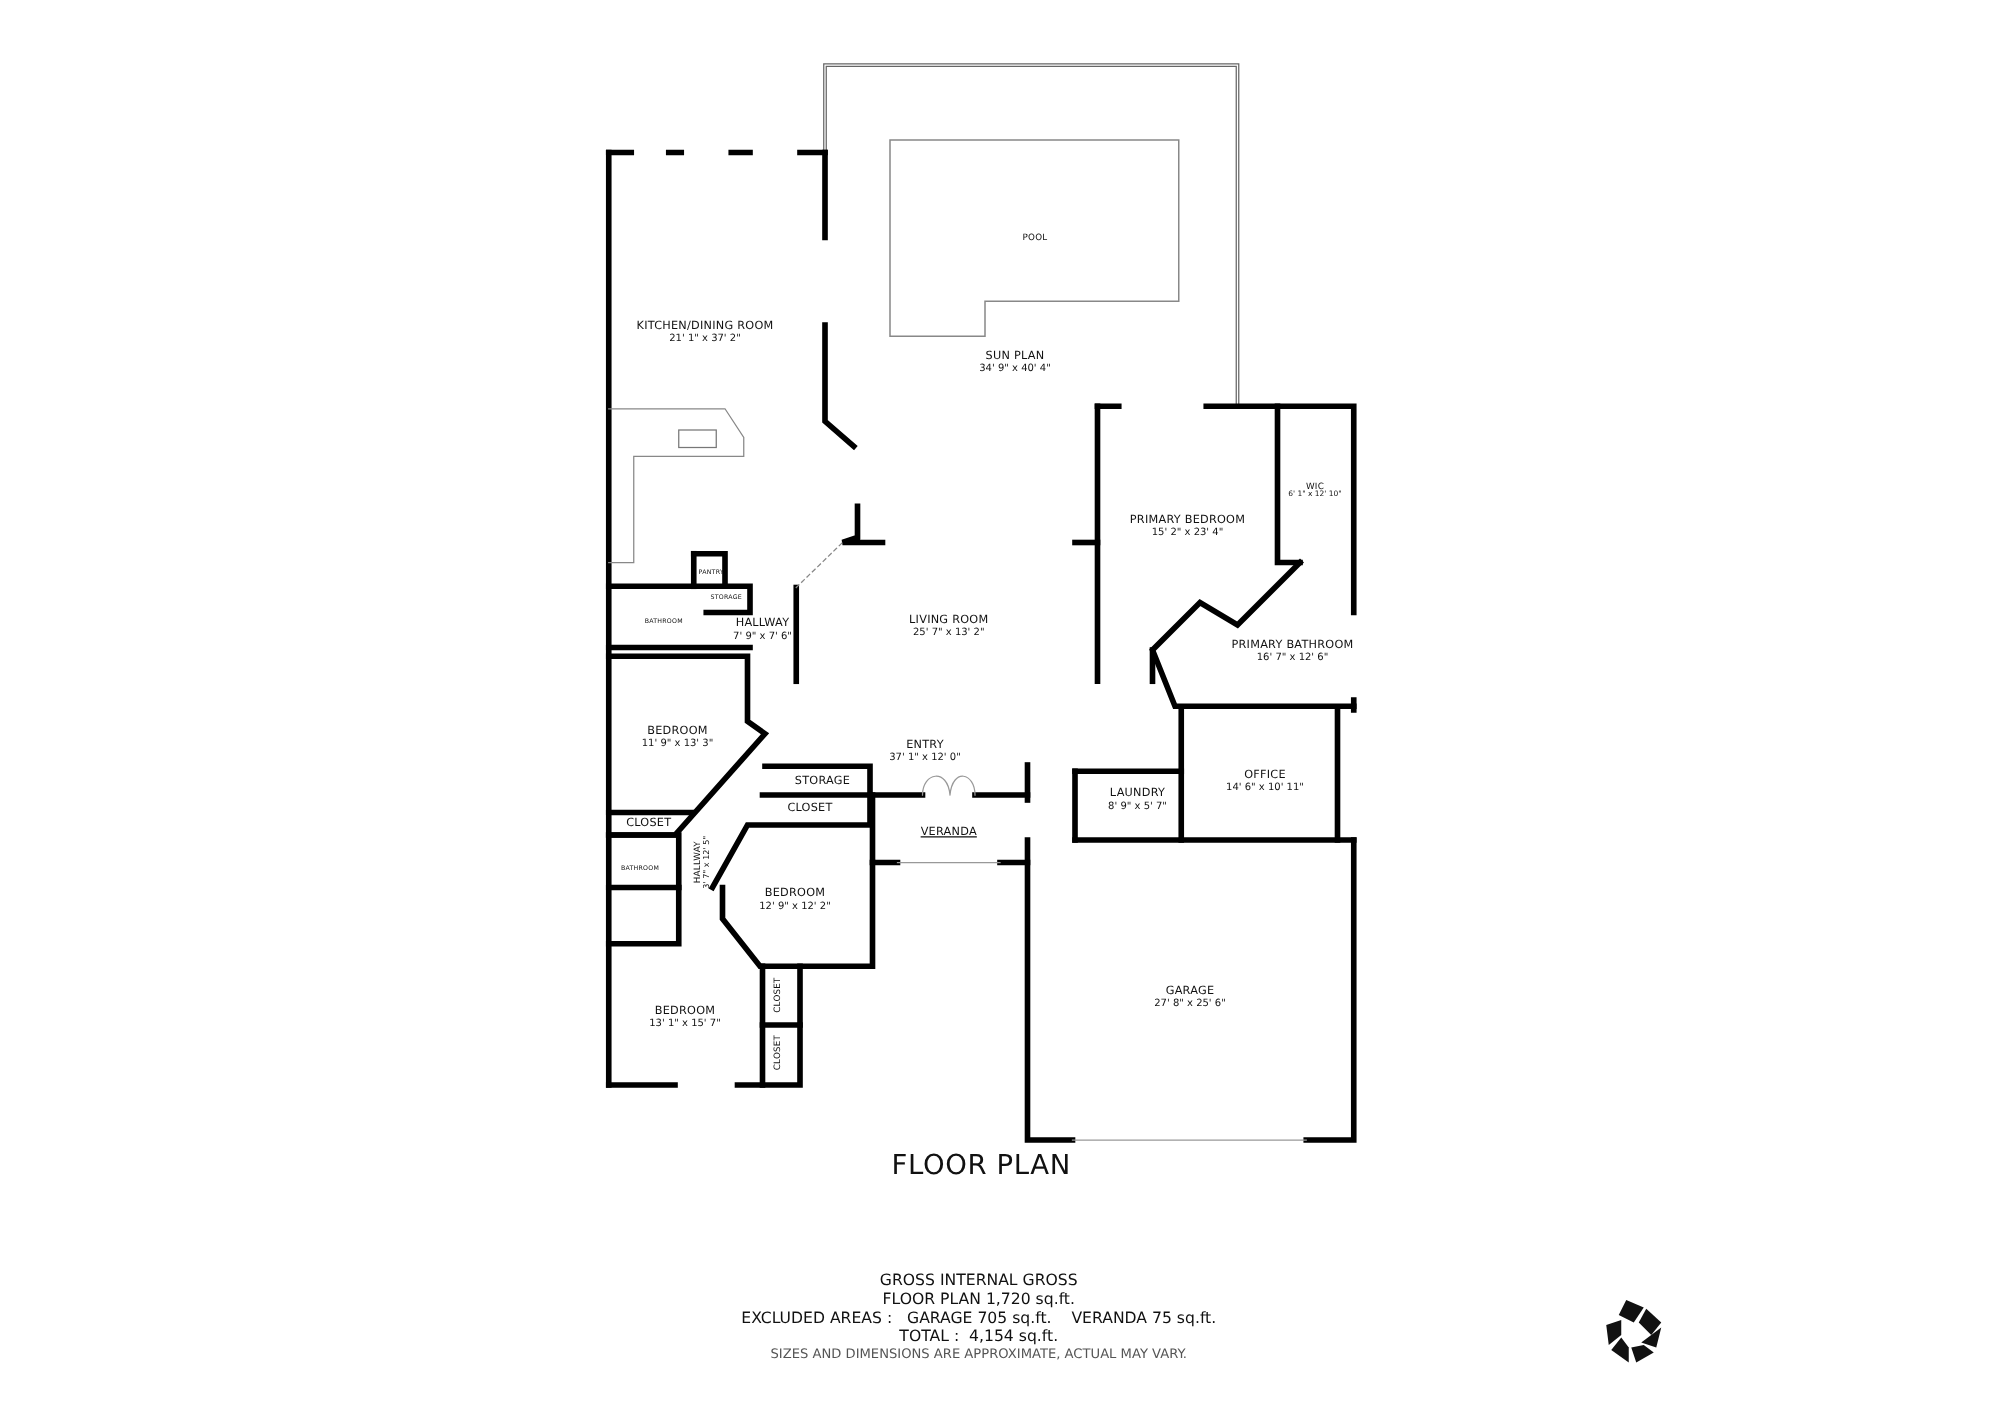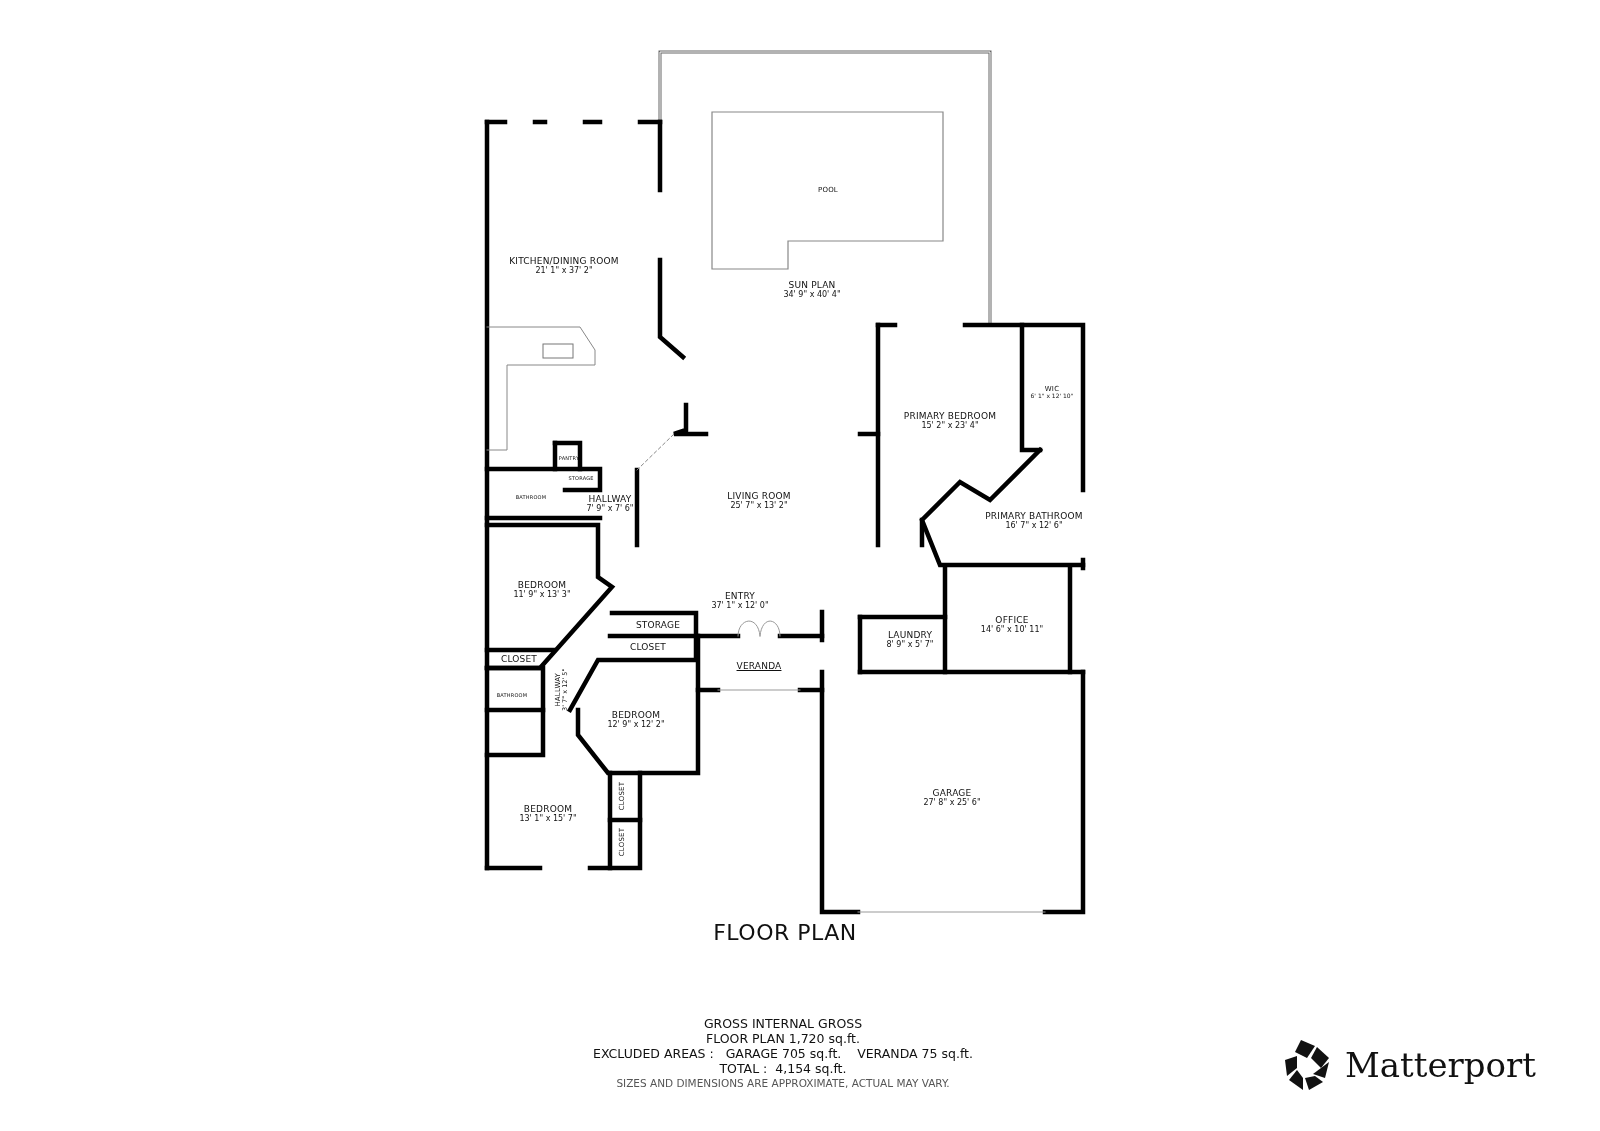--- a/index.html
+++ b/index.html
@@ -210,14 +210,13 @@
   <svg width="50" height="54" viewBox="0 0 50 54">
     <g fill="#111">
       <polygon points="18,2 32,8 24,20 12,14"></polygon>
       <polygon points="34,9 46,20 38,30 28,20"></polygon>
       <polygon points="46,24 42,40 30,36 38,30"></polygon>
       <polygon points="40,44 26,52 22,40 32,38"></polygon>
       <polygon points="20,52 6,42 14,32 20,40"></polygon>
       <polygon points="4,38 2,22 14,18 14,30"></polygon>
     </g>
   </svg>
-  <span class="brand-name">Matterport</span>
 </div>
 
 </body></html>

